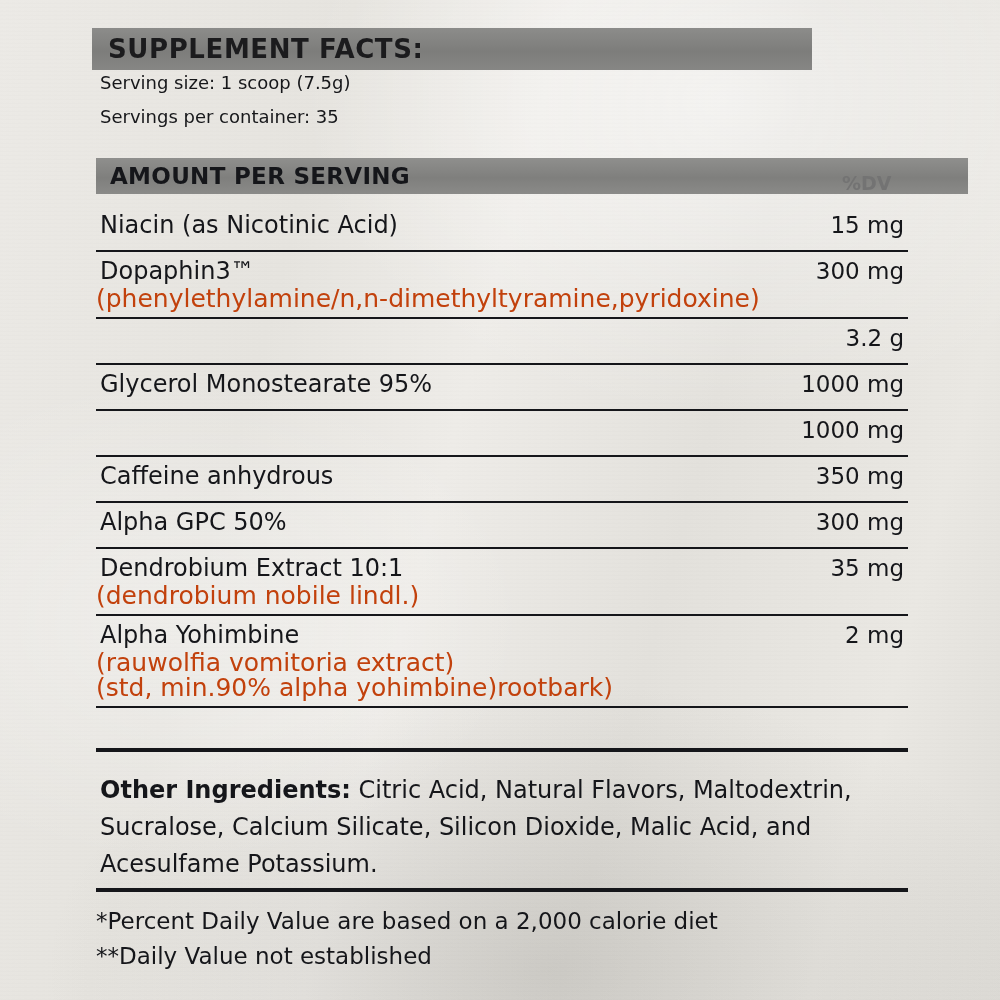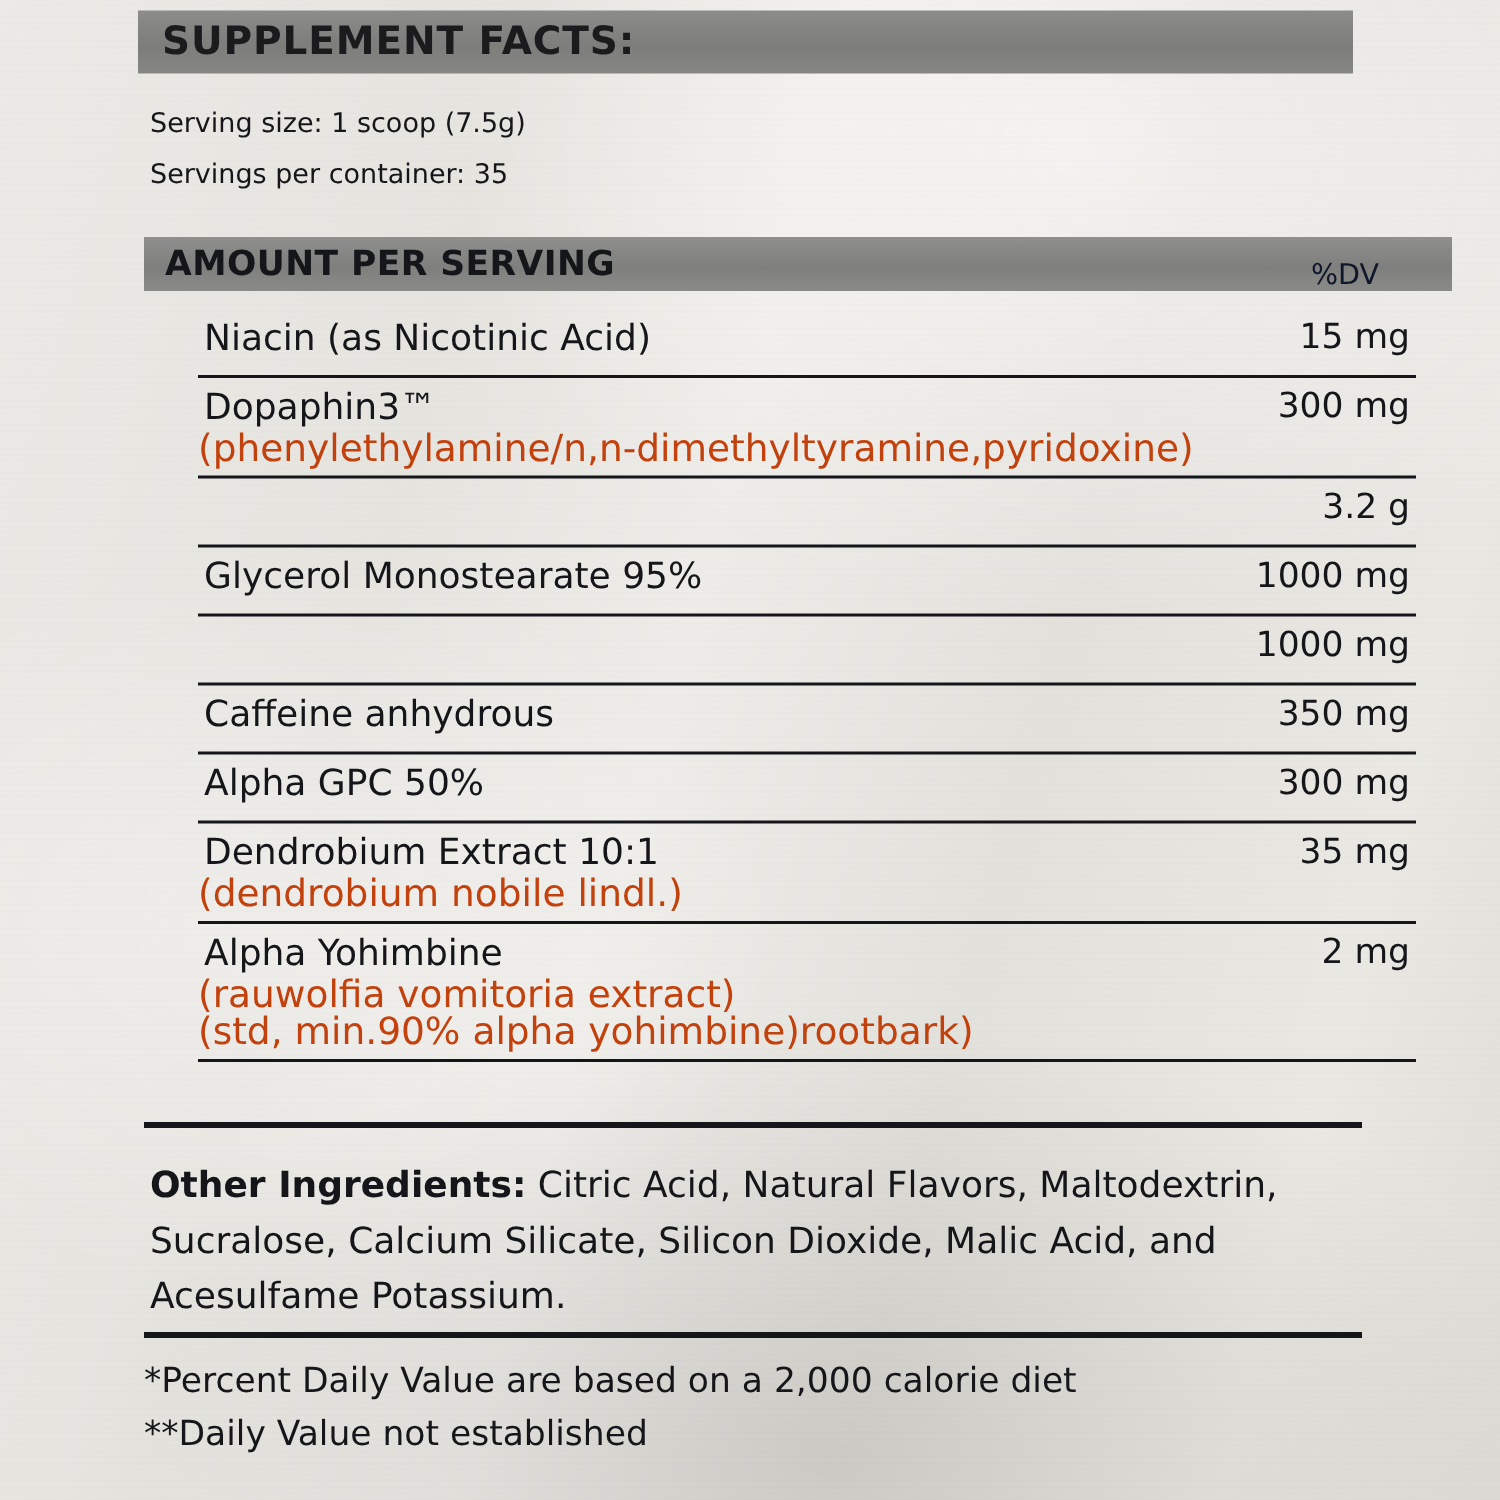--- a/index.html
+++ b/index.html
@@ -38,22 +38,22 @@
   .sheet {
     position: absolute;
     inset: 0;
     padding: 0;
   }
 
   
   .facts-bar {
     position: absolute;
     left: 92px;
-    top: 7px;
-    width: 810px;
+    top: 28px;
+    width: 720px;
     height: 42px;
     background: linear-gradient(180deg, #8c8c8a 0%, #7d7d7b 55%, #868684 100%);
   }
   .facts-bar .facts-title {
     position: absolute;
     left: 16px;
     top: 6px;
     font-size: 26px;
     letter-spacing: .6px;
     color: #1b1b1d;
@@ -86,32 +86,30 @@
     font-size: 23px;
     font-weight: 700;
     letter-spacing: .3px;
     color: #15161a;
   }
   .dv-label {
     position: absolute;
     left: 842px;
     top: 172px;
     font-size: 19px;
-    font-weight: 400;
-    color: #0f172a;
-    margin-left: 32px;
+    font-weight: 700;
+    color: #737373;
   }
 
   
   .table {
     position: absolute;
     left: 96px;
     top: 206px;
     width: 812px;
-    margin-left: 36px;
   }
   .row {
     position: relative;
     border-bottom: 2px solid #15161a;
     padding: 4px 0 6px 0;
     min-height: 34px;
   }
   .row:first-child { }
   .row .name {
     font-size: 24px;

